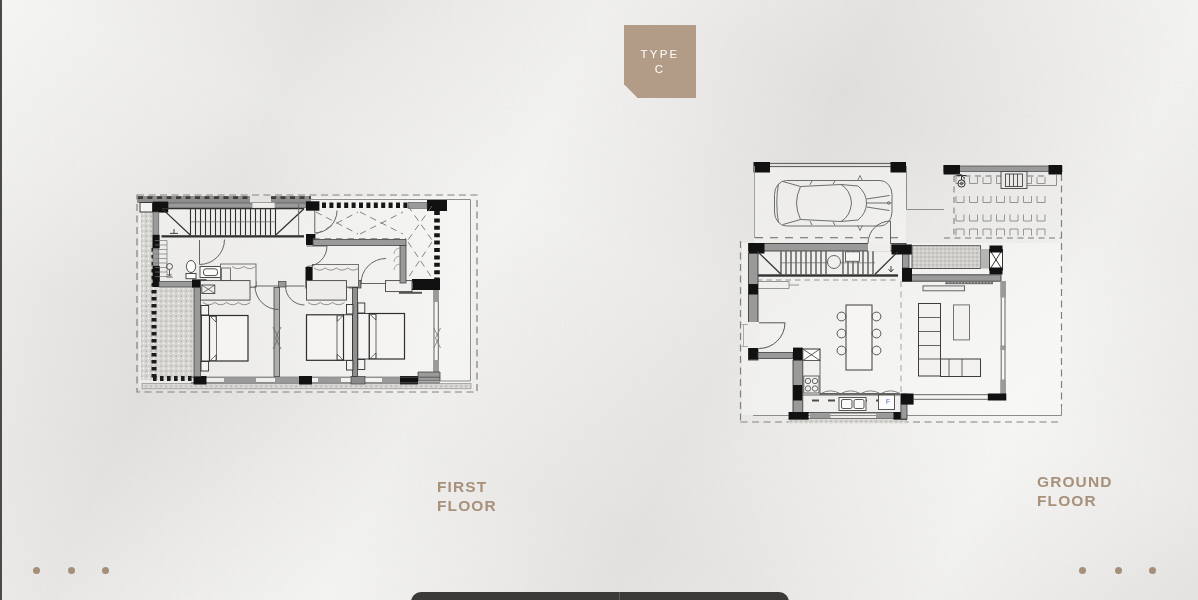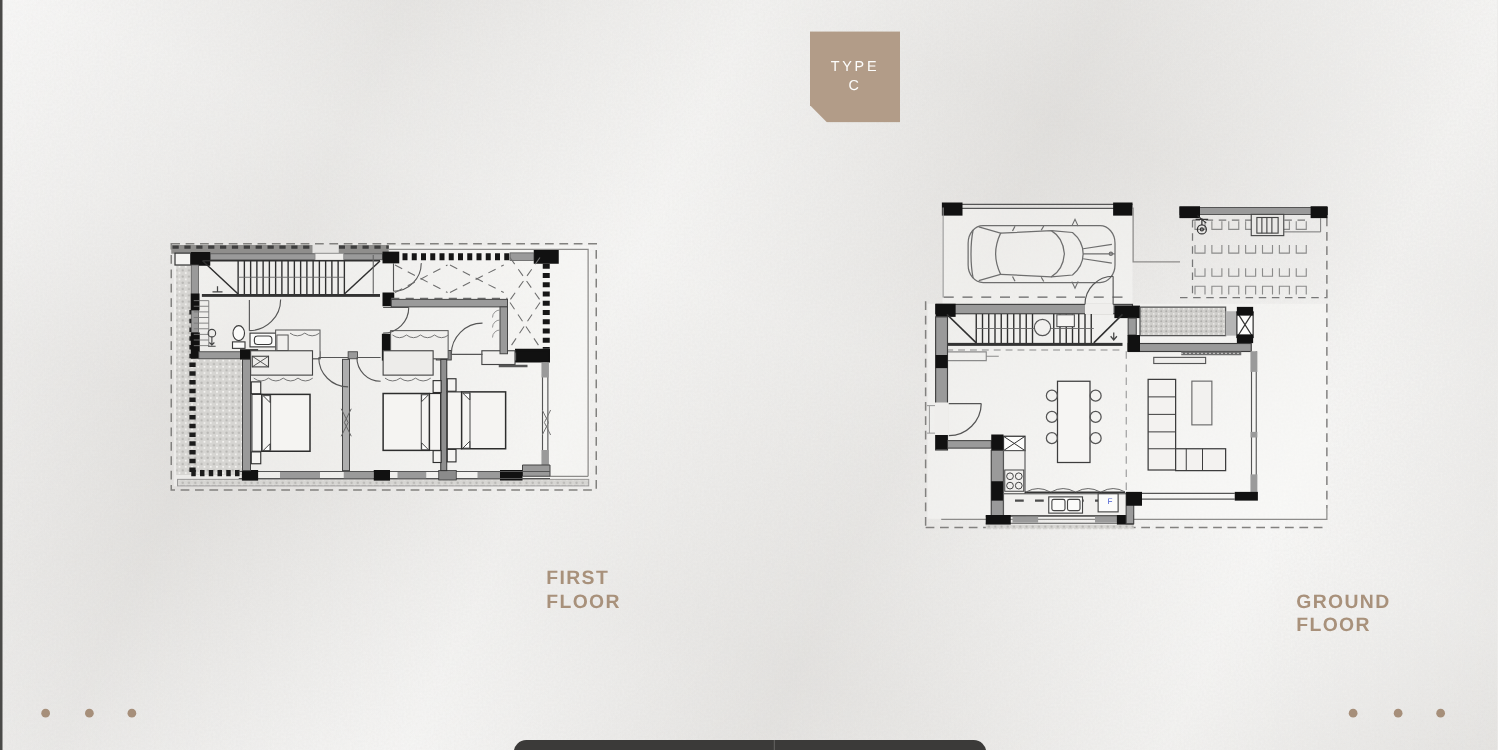--- a/index.html
+++ b/index.html
@@ -5,21 +5,21 @@
   html,body{margin:0;padding:0;}
   body{width:1198px;height:600px;overflow:hidden;position:relative;
        background:#ecebe9;font-family:"Liberation Sans",sans-serif;}
   .tex{position:absolute;inset:0;pointer-events:none;
     background:
       linear-gradient(115deg, rgba(255,255,255,.55) 0%, rgba(213,211,208,.30) 22%, rgba(252,252,251,.5) 41%, rgba(216,214,211,.32) 60%, rgba(253,253,252,.5) 82%, rgba(215,213,210,.3) 100%),
       linear-gradient(23deg, rgba(255,255,255,.4) 0%, rgba(219,217,214,.28) 30%, rgba(253,253,252,.4) 55%, rgba(220,218,215,.26) 78%, rgba(252,252,251,.35) 100%),
       linear-gradient(160deg, rgba(226,224,221,.25) 0%, rgba(255,255,255,.2) 18%, rgba(222,220,217,.22) 45%, rgba(255,255,255,.25) 70%, rgba(224,222,219,.25) 100%);
   }
   .noise{position:absolute;inset:0;pointer-events:none;opacity:.5;}
-  .badge{position:absolute;left:648px;top:25px;width:72px;height:73px;background:#b29c88;
+  .badge{position:absolute;left:624px;top:25px;width:72px;height:73px;background:#b29c88;
     clip-path:polygon(0 0,100% 0,100% 100%,19% 100%,0 81%);
     color:#fdfdfc;text-align:center;font-size:11.5px;letter-spacing:2.2px;line-height:15px;padding-top:0;}
   .badge .in{margin-top:22px;}
   .flabel{position:absolute;color:#a8917b;font-weight:bold;font-size:15.5px;letter-spacing:1.1px;line-height:19px;}
   .dot{position:absolute;width:7px;height:7px;border-radius:50%;background:#a68f7a;top:566.5px;}
   .bar{position:absolute;left:411px;top:592px;width:378px;height:14px;background:#3b3a39;border-radius:10px 10px 0 0;}
   .bar .div{position:absolute;left:208px;top:0;width:1px;height:14px;background:#5c5b5a;}
   .edge{position:absolute;left:0;top:0;width:1.5px;height:600px;background:#4a4a48;}
 </style>
 </head>
@@ -515,21 +515,21 @@
 
 <rect x="802" y="348" width="105" height="64" fill="none" stroke="none"></rect>
 
 <rect x="820" y="290" width="81" height="103" fill="none" stroke="none"></rect>
 
 <rect x="907" y="282" width="94" height="111" fill="none" stroke="none"></rect>
 </g>
 
 </svg>
 
-<div class="flabel" style="left:437px;top:453px;">FIRST<br>FLOOR</div>
+<div class="flabel" style="left:437px;top:477px;">FIRST<br>FLOOR</div>
 
 <div class="flabel" style="left:1037px;top:472px;">GROUND<br>FLOOR</div>
 
 <div class="dot" style="left:32.5px;"></div>
 
 <div class="dot" style="left:67.5px;"></div>
 
 <div class="dot" style="left:101.5px;"></div>
 
 <div class="dot" style="left:1079px;"></div>

